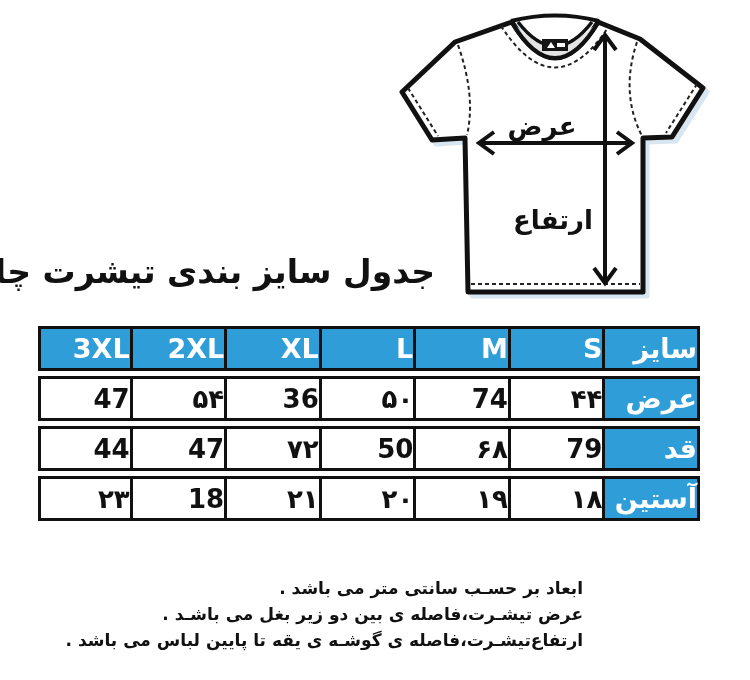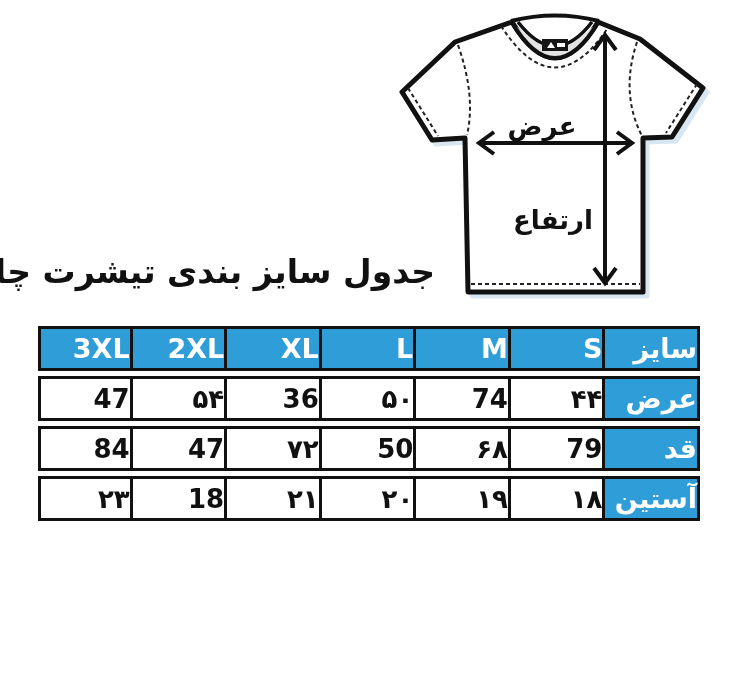--- a/index.html
+++ b/index.html
@@ -133,28 +133,33 @@
         <td>۵۴</td>
         <td>47</td>
       </tr>
       <tr>
         <td class="hd">قد</td>
         <td>79</td>
         <td>۶۸</td>
         <td>50</td>
         <td>۷۲</td>
         <td>47</td>
-        <td>84</td>
+        <td>44</td>
       </tr>
       <tr>
         <td class="hd">آستین</td>
         <td>۱۸</td>
         <td>۱۹</td>
         <td>۲۰</td>
         <td>۲۱</td>
         <td>18</td>
         <td>۲۳</td>
       </tr>
     </tbody>
   </table>
 
+  <div class="notes">
+    <div>ابعاد بر حسـب سانتی متر می باشد .</div>
+    <div>عرض تیشـرت،فاصله ی بین دو زیر بغل می باشـد .</div>
+    <div>ارتفاع‌تیشـرت،فاصله ی گوشـه ی یقه تا پایین لباس می باشد .</div>
+  </div>
 
 </div>
 
 </body></html>

